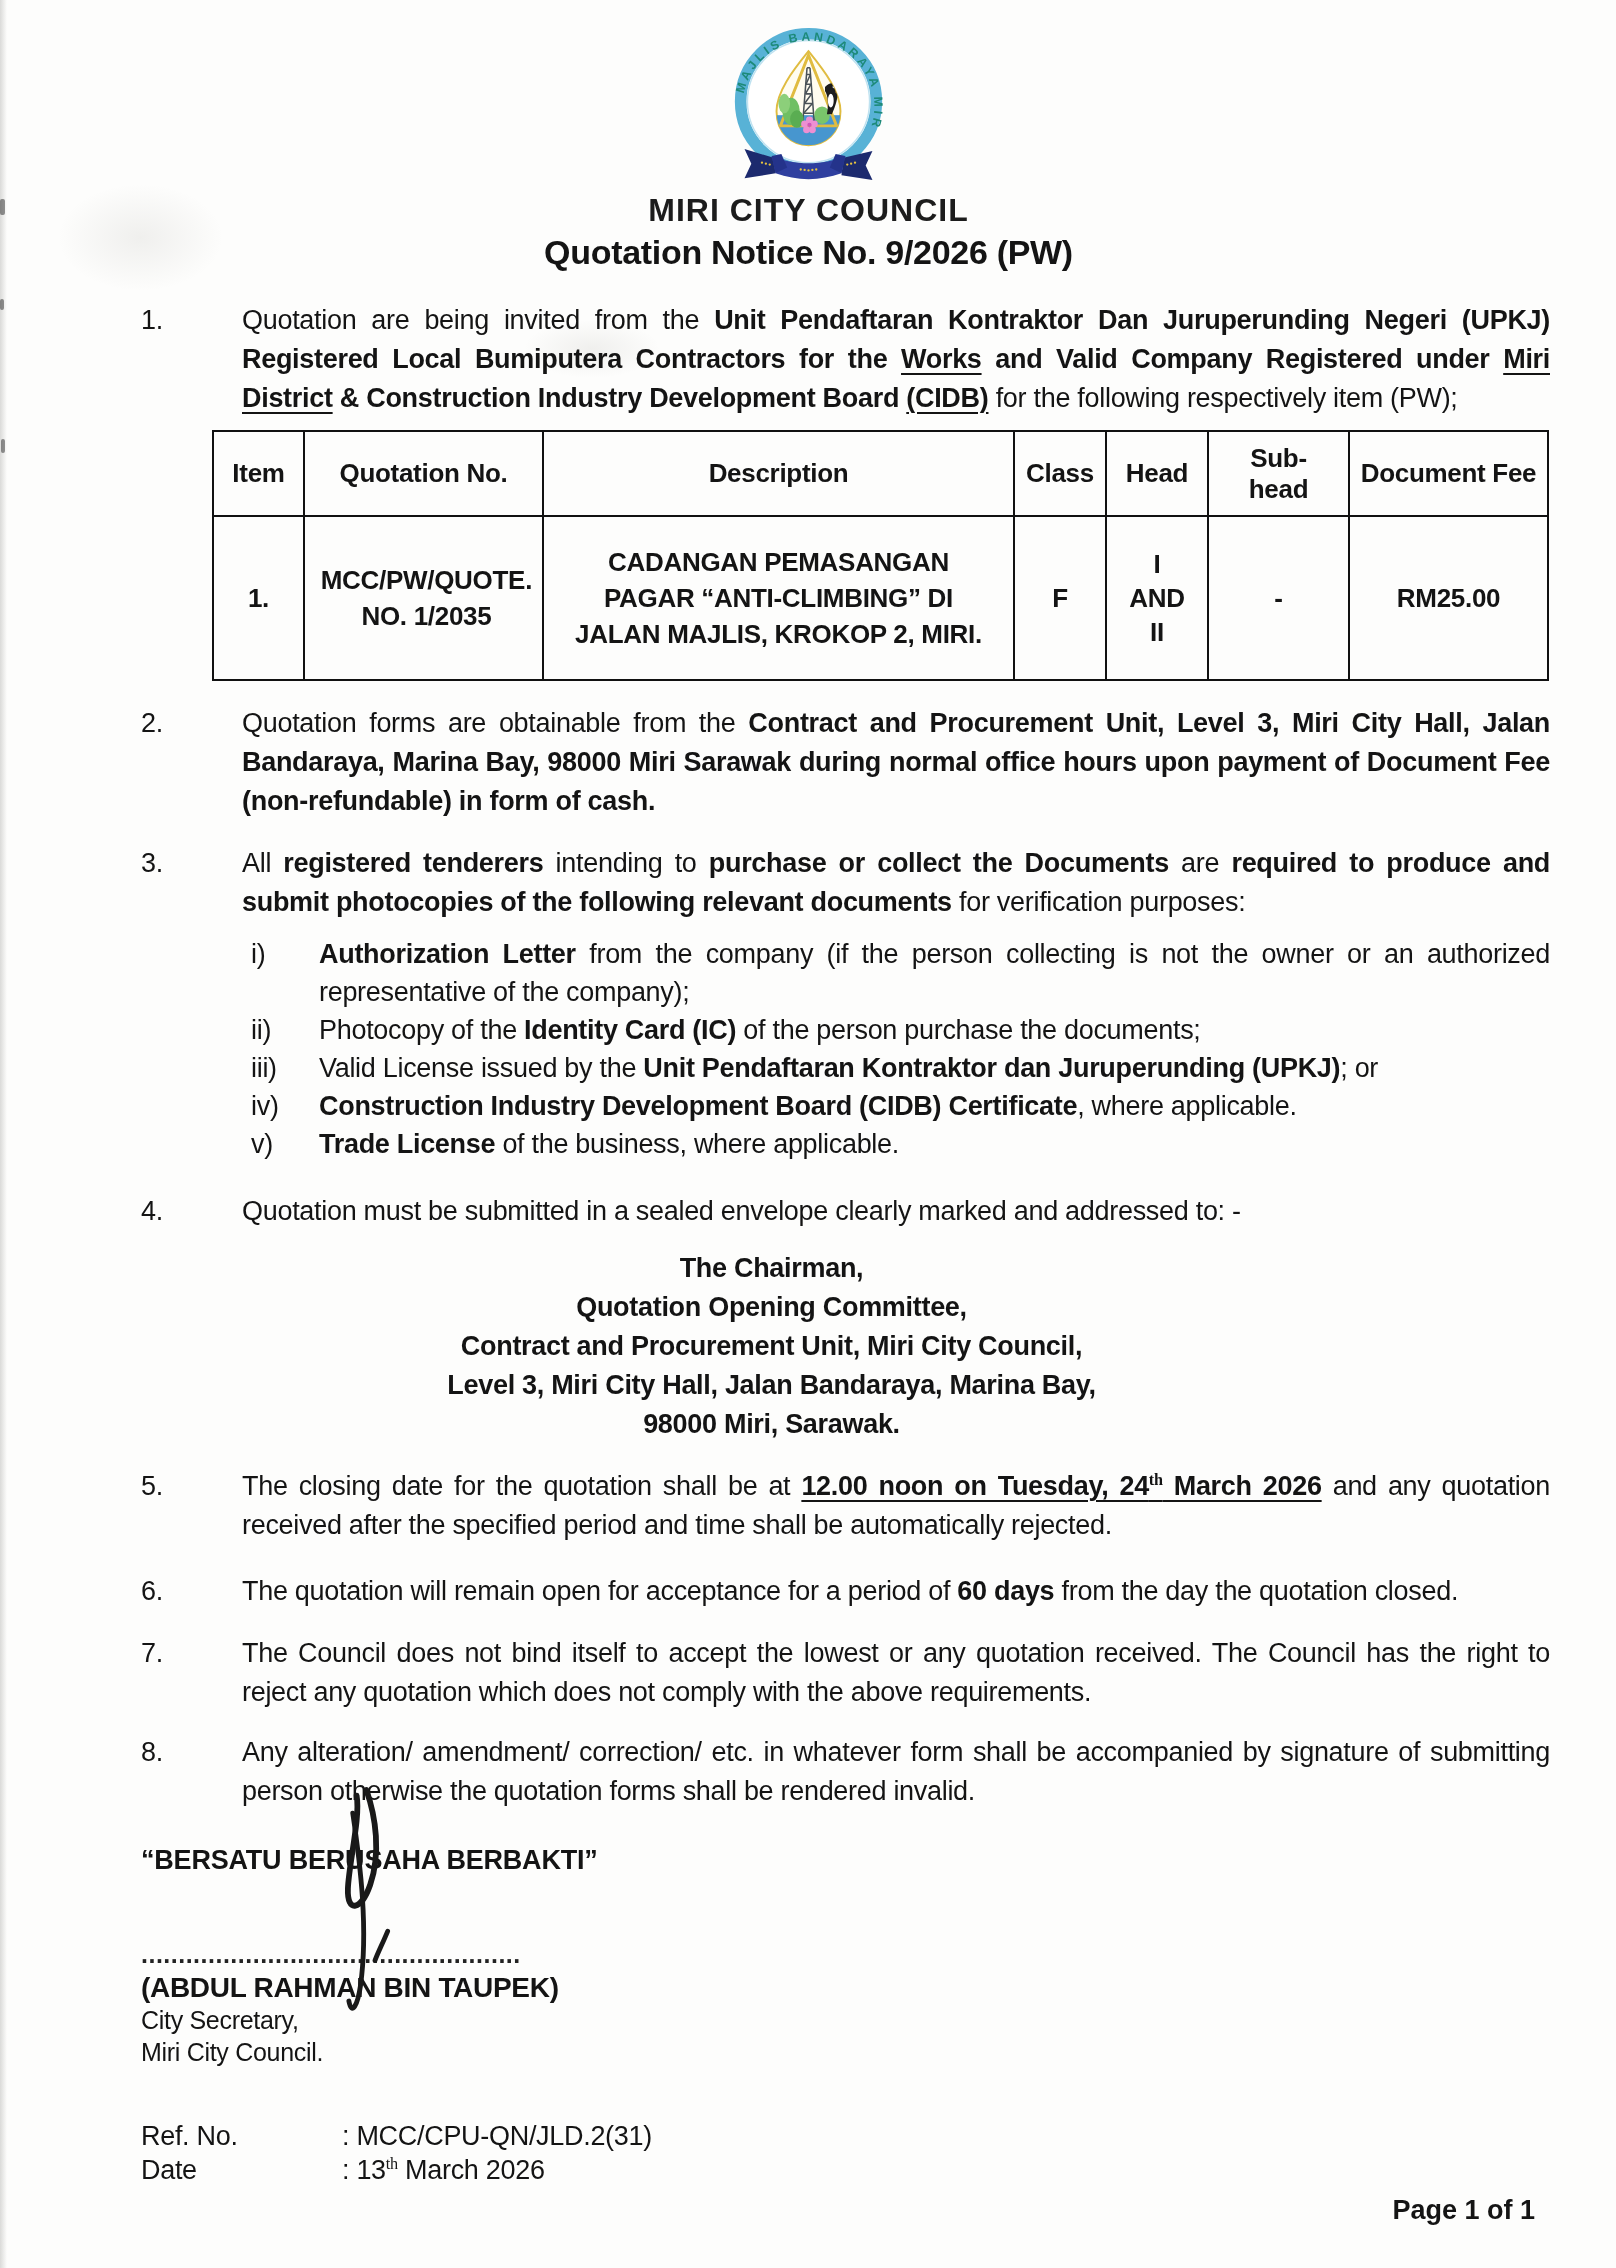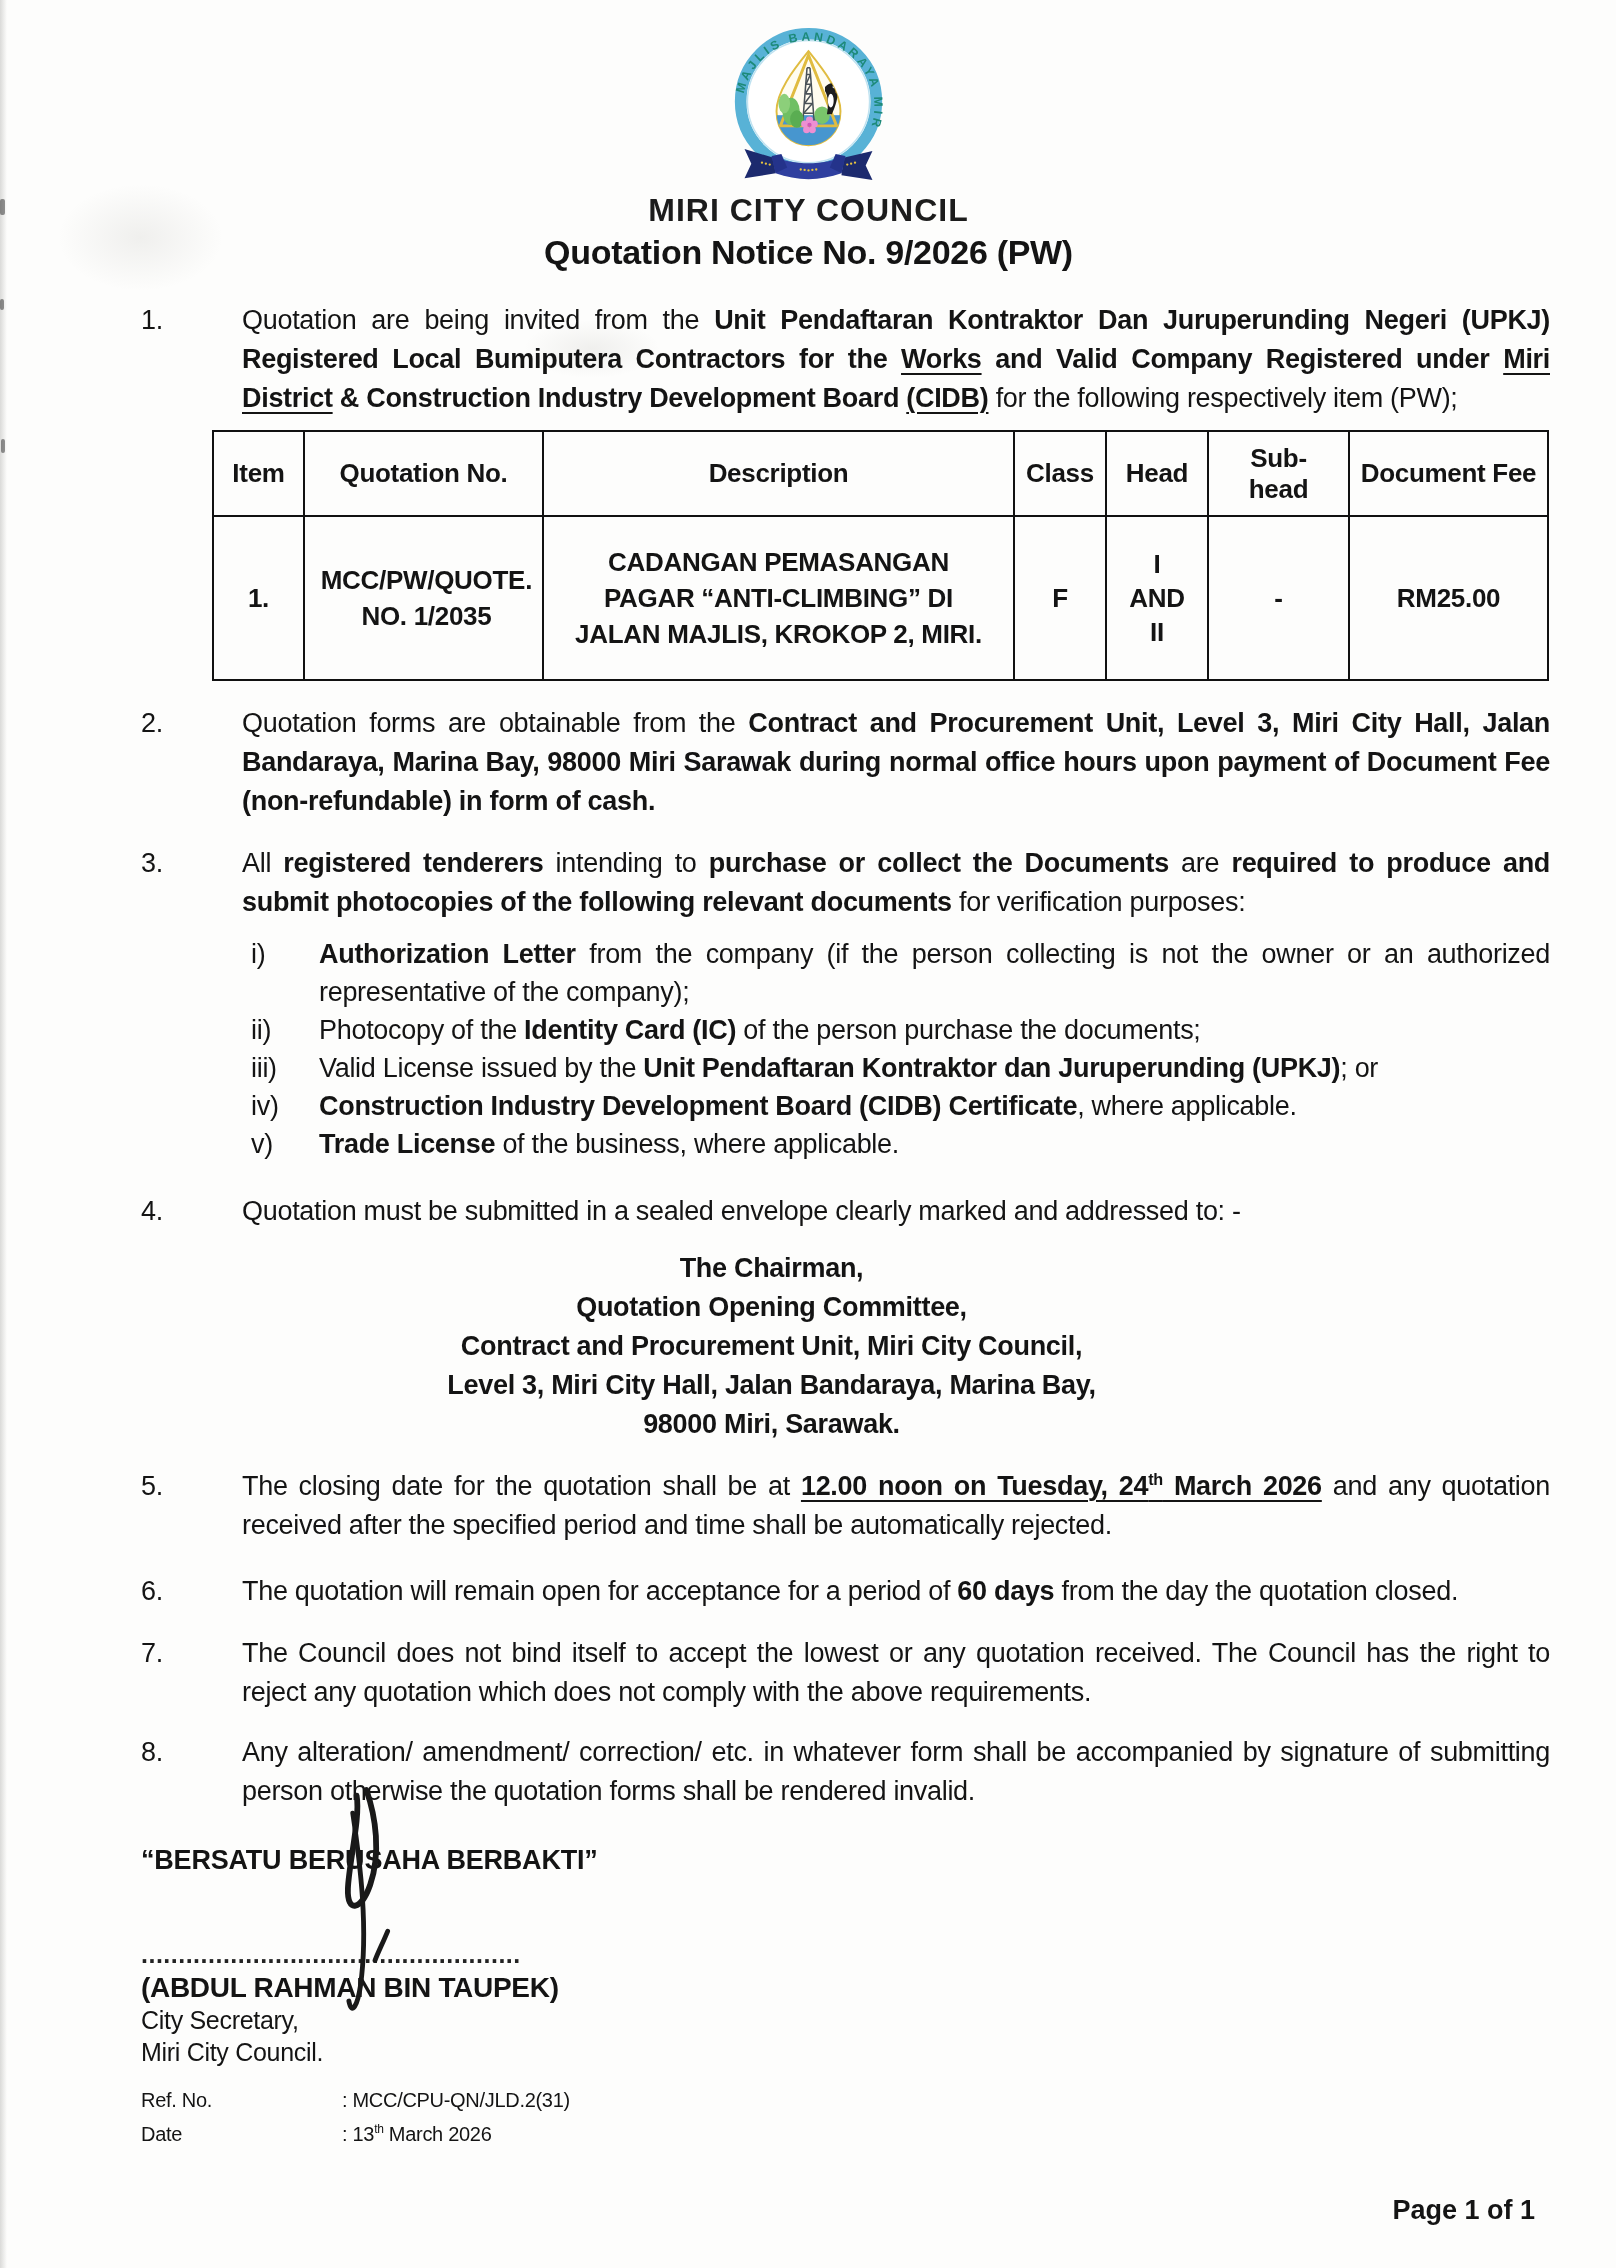--- a/index.html
+++ b/index.html
@@ -24,21 +24,21 @@
   .doc-title { font-size:34px; font-weight:700; margin-top:3.9px; letter-spacing:-0.3px; }
 
   
   .npara { display:grid; grid-template-columns:73px 1fr; margin-top:25px;
     font-size:27px; line-height:39px; letter-spacing:-0.3px; }
   .npara .num { font-weight:400; }
   .npara .body { text-align:justify;margin-left:28px; }
 
   .b { font-weight:700; }
   .u { text-decoration:underline; text-decoration-thickness:2.4px; text-underline-offset:4.9px; }
-  sup { font-size:60%; vertical-align:super; line-height:0; }
+  sup { font-size:60%; vertical-align:super; line-height:0;font-family:Liberation Serif, serif; }
 
   
   .tbl-wrap { margin:12.6px 0 0 71px; }
   table.quote { border-collapse:collapse; width:1334px; table-layout:fixed; }
   table.quote th, table.quote td { border:2.4px solid #111; vertical-align:middle; }
   table.quote th { font-size:26px; font-weight:700; text-align:center; height:83px;
     letter-spacing:-0.3px; padding:0 5.8px; }
   table.quote td { font-size:26px; font-weight:700; text-align:center; height:146px;
     letter-spacing:-0.3px; }
   td.td-qno  { text-align:left; padding:0 9.7px 0 15.5px; line-height:36px; }
@@ -61,21 +61,21 @@
   .motto .line2 { font-style:italic; }
 
   
   .sig { margin-top:62px; }
   .sig .dots { font-size:25px; font-weight:700; letter-spacing:0.5px; line-height:29px; color:#222; }
   .sig .name { font-size:28px; font-weight:700; margin-top:1.9px; line-height:33px; letter-spacing:-0.3px; }
   .sig .role, .sig .org { font-size:25px; line-height:32px; letter-spacing:-0.3px; }
   .sig-squiggle { position:absolute; left:283px; top:1784px; z-index:2; }
 
   
-  .refblock { margin-top:15px; font-size:20px; letter-spacing:-0.3px; }
+  .refblock { margin-top:51px; font-size:27px; letter-spacing:-0.3px; }
   .refrow { display:grid; grid-template-columns:201px 1fr; line-height:34px; }
 
   
   .page-num { position:absolute; right:82px; bottom:43px; font-size:27px; font-weight:700; }
 </style>
 </head>
 <body>
 
 <div class="page">
 

